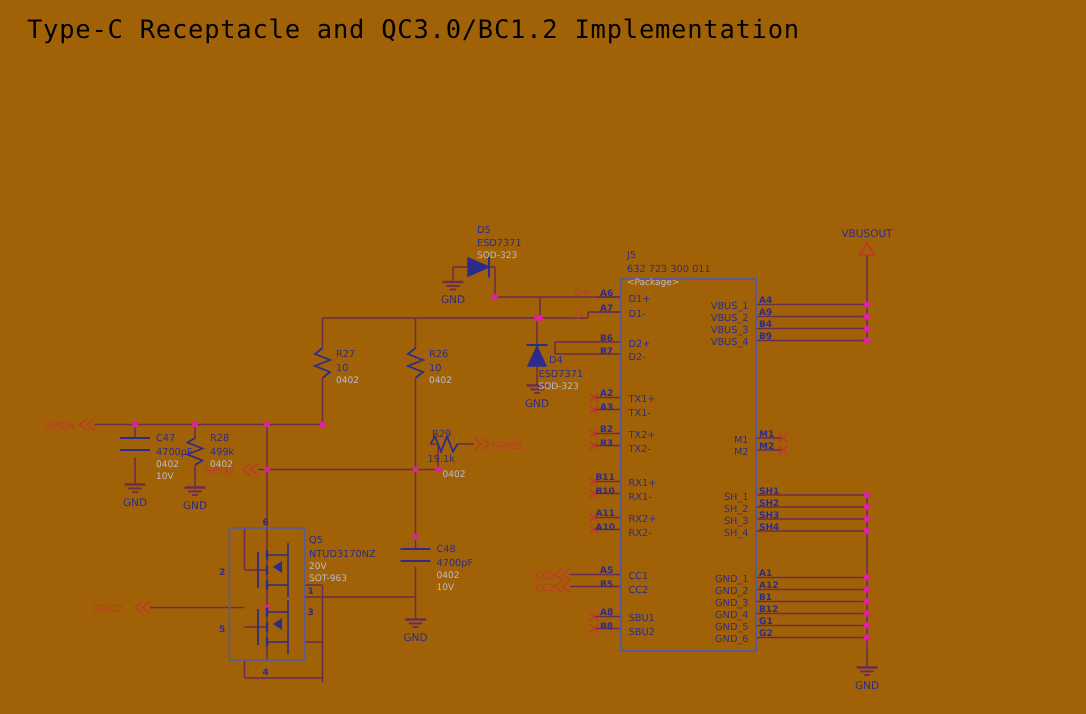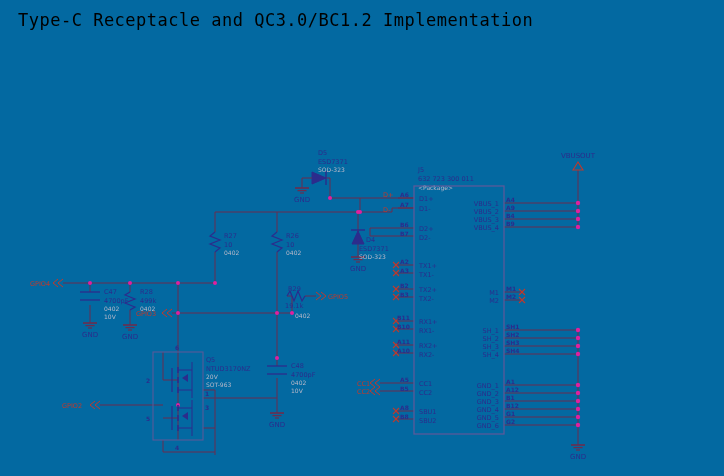--- a/index.html
+++ b/index.html
@@ -1,18 +1,18 @@
 <!DOCTYPE html>
 <html><head>
 <meta charset="utf-8">
 <style>
   html,body{margin:0;padding:0;background:#ffffff;}
   body{width:724px;height:476px;overflow:hidden;
        font-family:"DejaVu Sans","Liberation Sans",sans-serif;}
-  #root{position:relative;width:724px;height:476px;background:#0369a1;}
+  #root{position:relative;width:724px;height:476px;background:#a16207;}
   .title{position:absolute;left:18px;top:10px;font-family:"DejaVu Sans Mono","Liberation Mono",monospace;
          font-size:17px;color:#000;letter-spacing:0.5px;white-space:nowrap;}
   svg.sch{position:absolute;left:0;top:0;width:724px;height:476px;}
   text{font-family:"DejaVu Sans","Liberation Sans",sans-serif;}
   .lbl-ref{font-size:6.5px;fill:#2c2c8c;}
   .lbl-val{font-size:6.5px;fill:#2c2c8c;}
   .lbl-grey{font-size:6px;fill:#b9b9c9;}
   .lbl-pinname{font-size:6.5px;fill:#2c2c8c;}
   .lbl-pinnum{font-size:6px;fill:#2c2c8c;font-weight:bold;}
   .lbl-net{font-size:6.5px;fill:#c0392b;}

